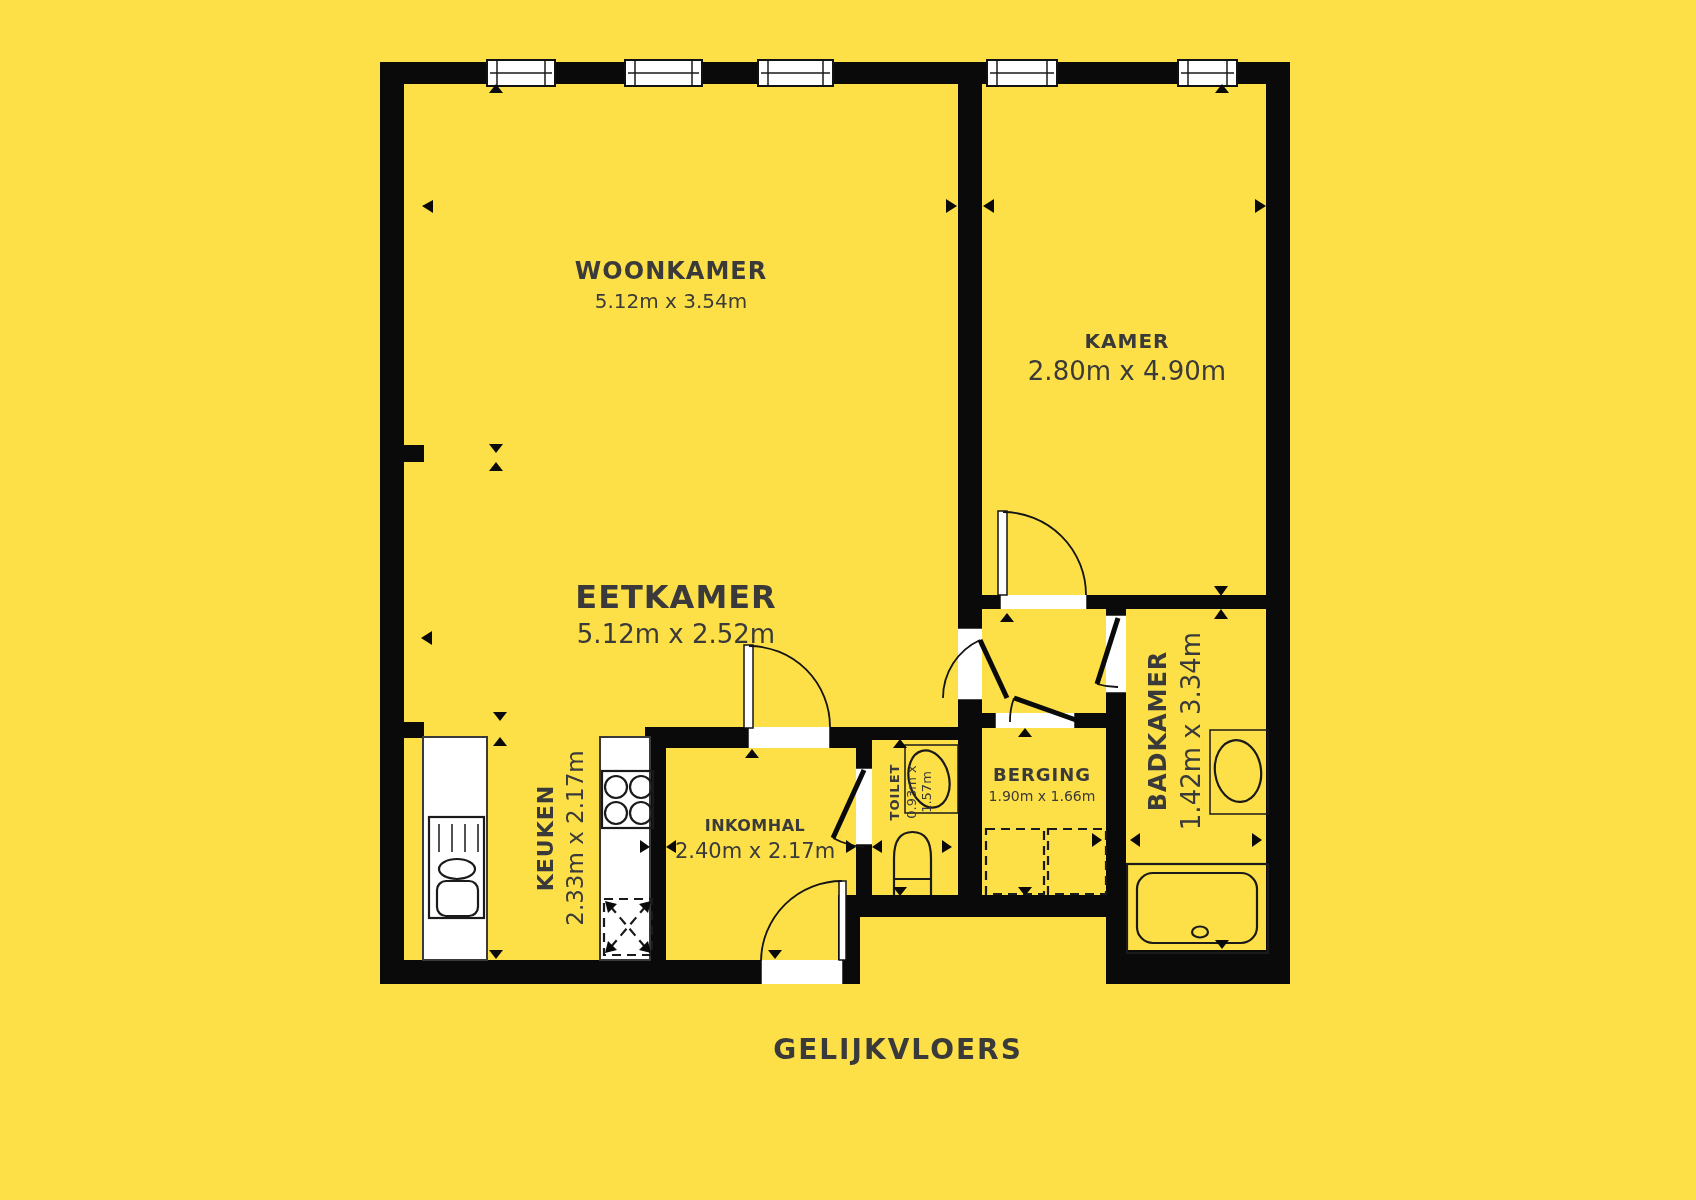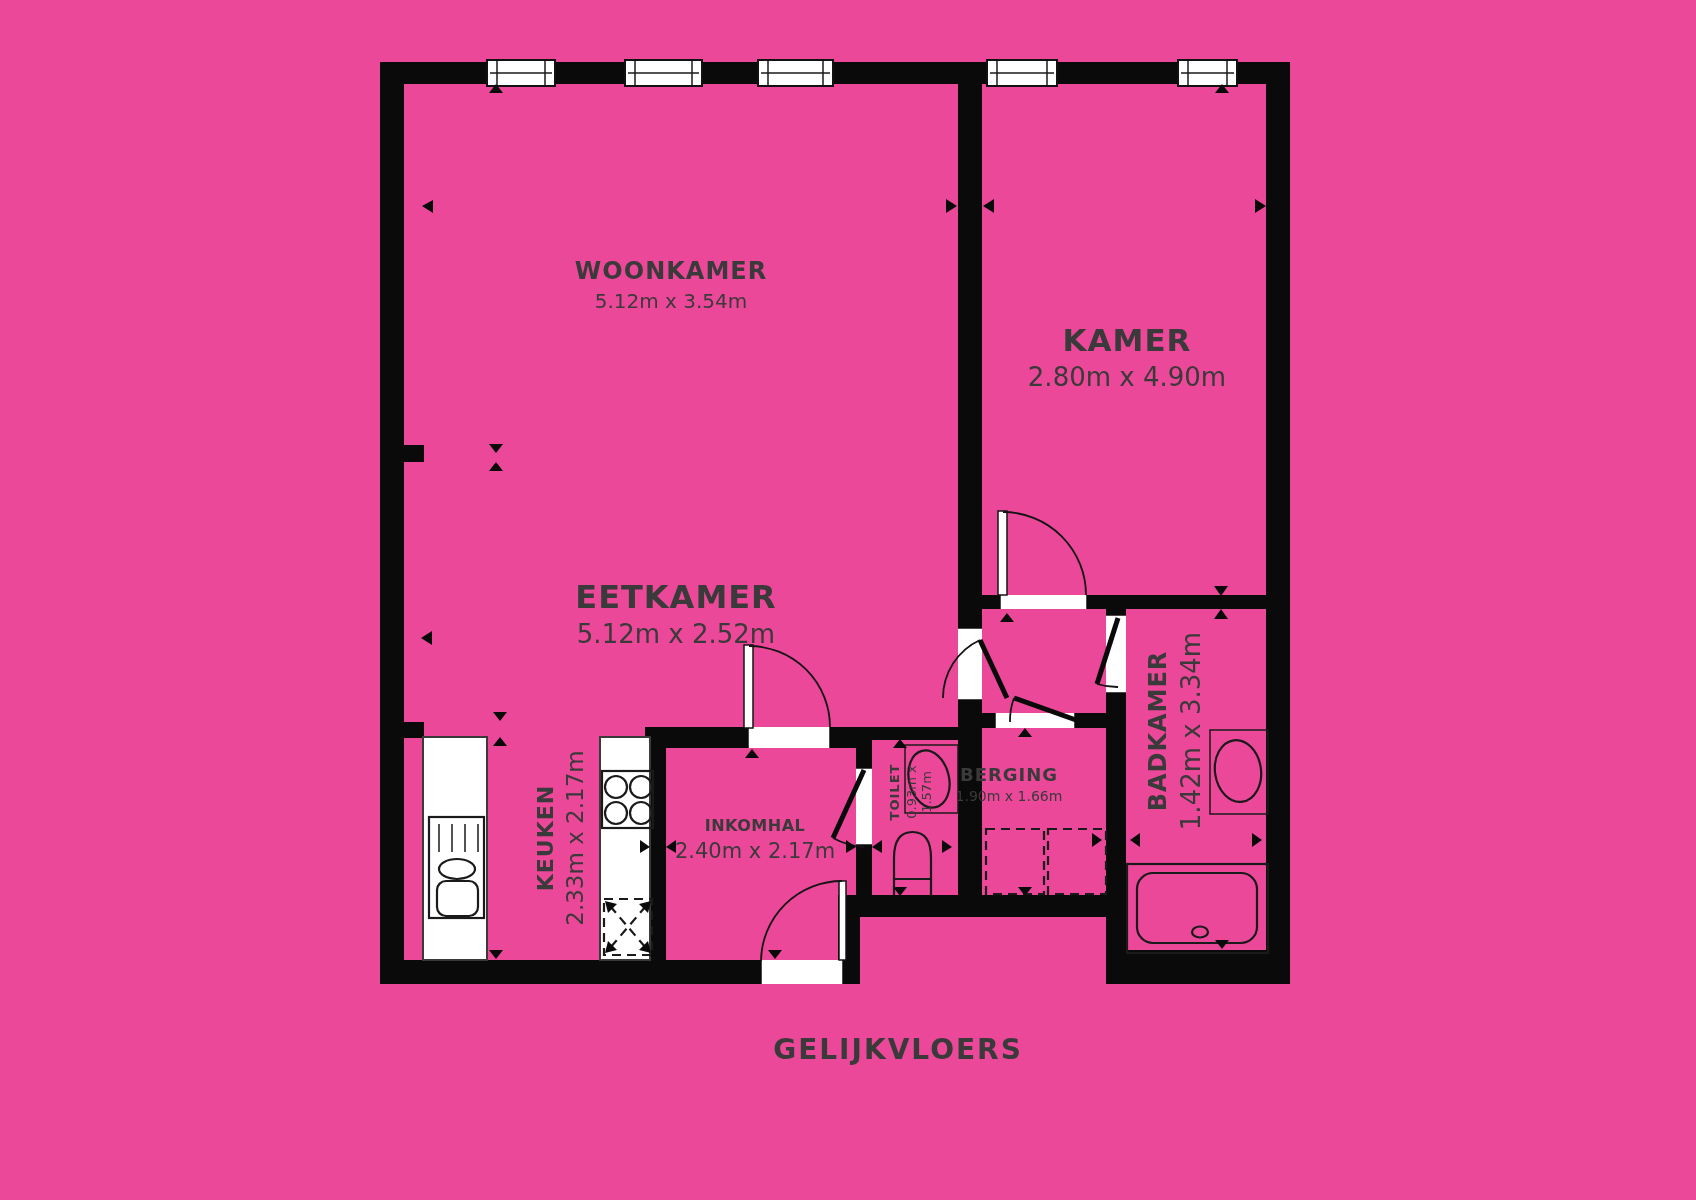--- a/index.html
+++ b/index.html
@@ -1,16 +1,16 @@
 <!DOCTYPE html>
 <html><head>
 <meta charset="utf-8">
 <style>
   html,body{margin:0;padding:0;background:#fff;}
-  .plan{position:relative;width:1696px;height:1200px;background:#ec4899;overflow:hidden;
+  .plan{position:relative;width:1696px;height:1200px;background:#fde047;overflow:hidden;
         font-family:"DejaVu Sans","Liberation Sans",sans-serif;}
   .wall{position:absolute;background:#0a0a0a;}
   .open{position:absolute;background:#fff;box-sizing:border-box;}
   .open.vj{border-left:1.5px solid #4a4a4a;border-right:1.5px solid #4a4a4a;}
   .open.hj{border-top:1.5px solid #4a4a4a;border-bottom:1.5px solid #4a4a4a;}
   svg.fx{position:absolute;left:0;top:0;}
   .ln{fill:none;stroke:#141414;stroke-width:1.8px;}
   .fx2{fill:none;stroke:#1a1a1a;stroke-width:2.2px;}
   .fx1{fill:none;stroke:#1a1a1a;stroke-width:1.5px;}
   .leaf{stroke:#0a0a0a;stroke-width:5px;}
@@ -212,21 +212,21 @@
       <polygon class="tri" points="1215,940 1229,940 1222,949"></polygon>
     </g>
   </svg>
 
   <div class="lbl" style="left:671px;top:285px;">
     <span class="nm" style="font-size:24px;">WOONKAMER</span>
     <span class="dm" style="font-size:20px;">5.12m x 3.54m</span>
   </div>
 
   <div class="lbl" style="left:1127px;top:358px;">
-    <span class="nm" style="font-size:31px;">KAMER</span>
+    <span class="nm" style="font-size:20px;">KAMER</span>
     <span class="dm" style="font-size:26px;text-align:center;">2.80m x 4.90m</span>
   </div>
 
   <div class="lbl" style="left:676px;top:614px;">
     <span class="nm" style="font-size:32px;">EETKAMER</span>
     <span class="dm" style="font-size:26px;">5.12m x 2.52m</span>
   </div>
 
   <div class="lbl rot" style="left:561px;top:838px;">
     <span class="nm" style="font-size:22px;">KEUKEN</span>
@@ -237,21 +237,21 @@
     <span class="nm" style="font-size:16px;letter-spacing:0.5px;">INKOMHAL</span>
     <span class="dm" style="font-size:21px;">2.40m x 2.17m</span>
   </div>
 
   <div class="lbl rot" style="left:911px;top:792px;">
     <span class="nm" style="font-size:13px;">TOILET</span>
     <span class="dm" style="font-size:13px;margin-top:2px;">0.93m x</span>
     <span class="dm" style="font-size:13px;margin-top:0;">1.57m</span>
   </div>
 
-  <div class="lbl" style="left:1009px;top:784px;">
+  <div class="lbl" style="left:1042px;top:784px;">
     <span class="nm" style="font-size:18px;">BERGING</span>
     <span class="dm" style="font-size:14px;margin-top:2px;">1.90m x 1.66m</span>
   </div>
 
   <div class="lbl rot" style="left:1176px;top:731px;">
     <span class="nm" style="font-size:24px;">BADKAMER</span>
     <span class="dm" style="font-size:26px;">1.42m x 3.34m</span>
   </div>
 
   <div class="title" style="left:898px;top:1049px;">GELIJKVLOERS</div>

